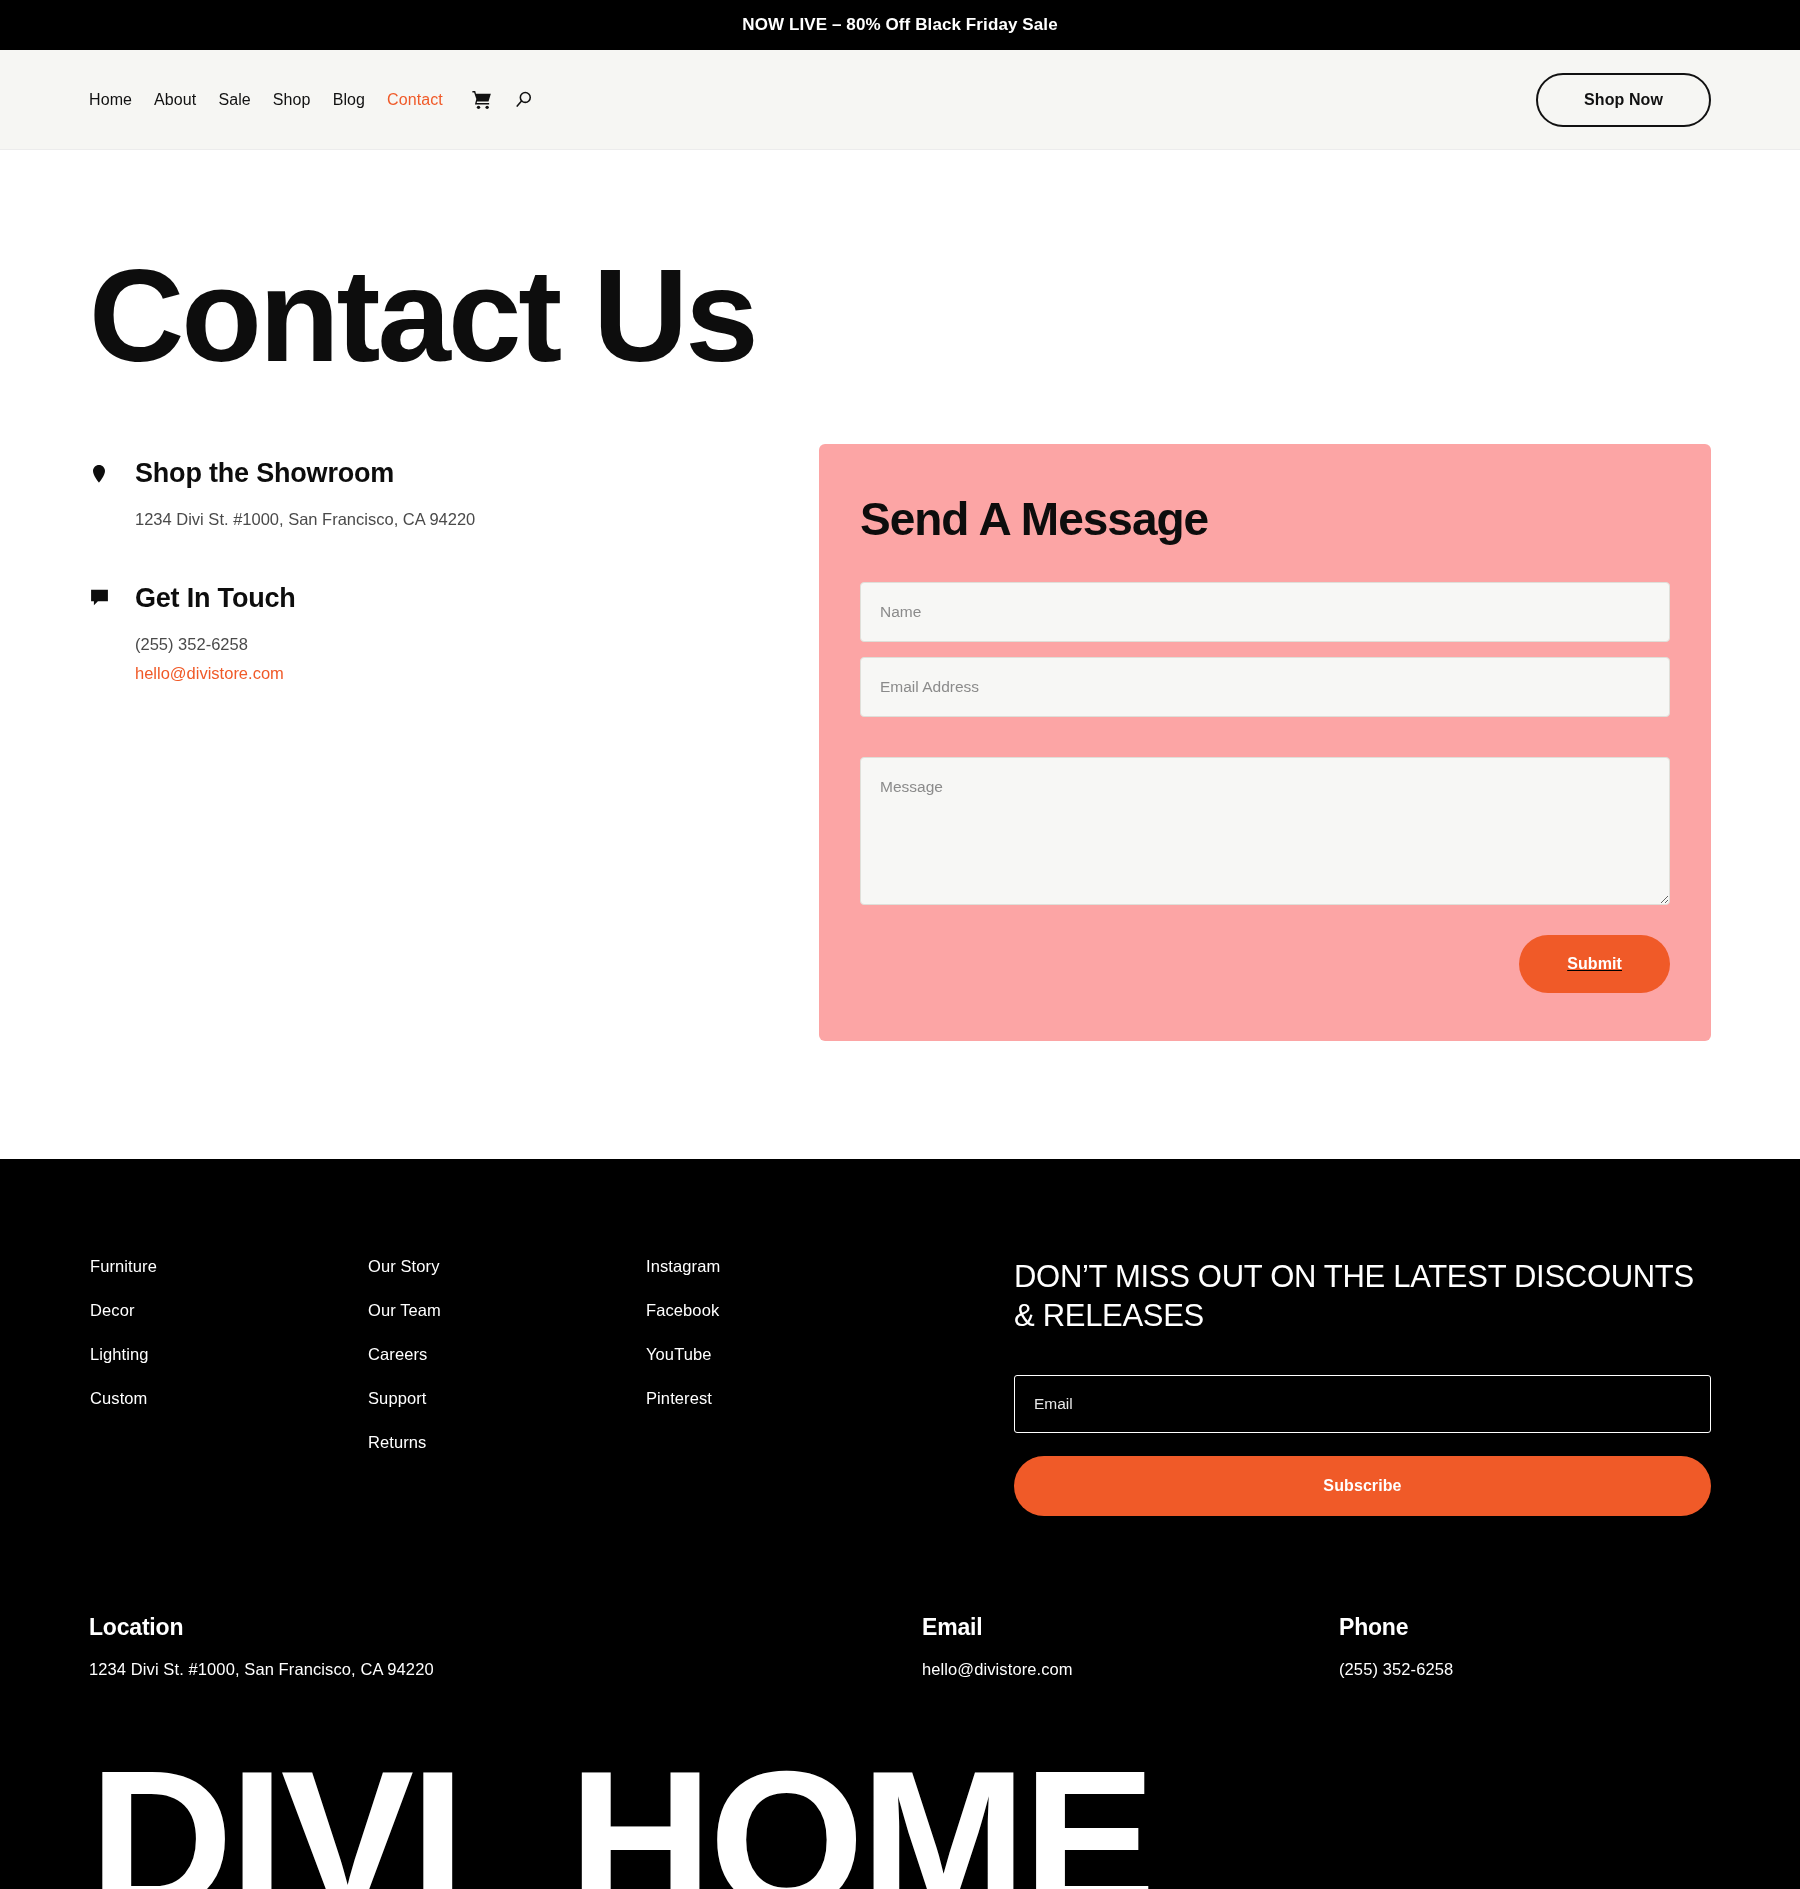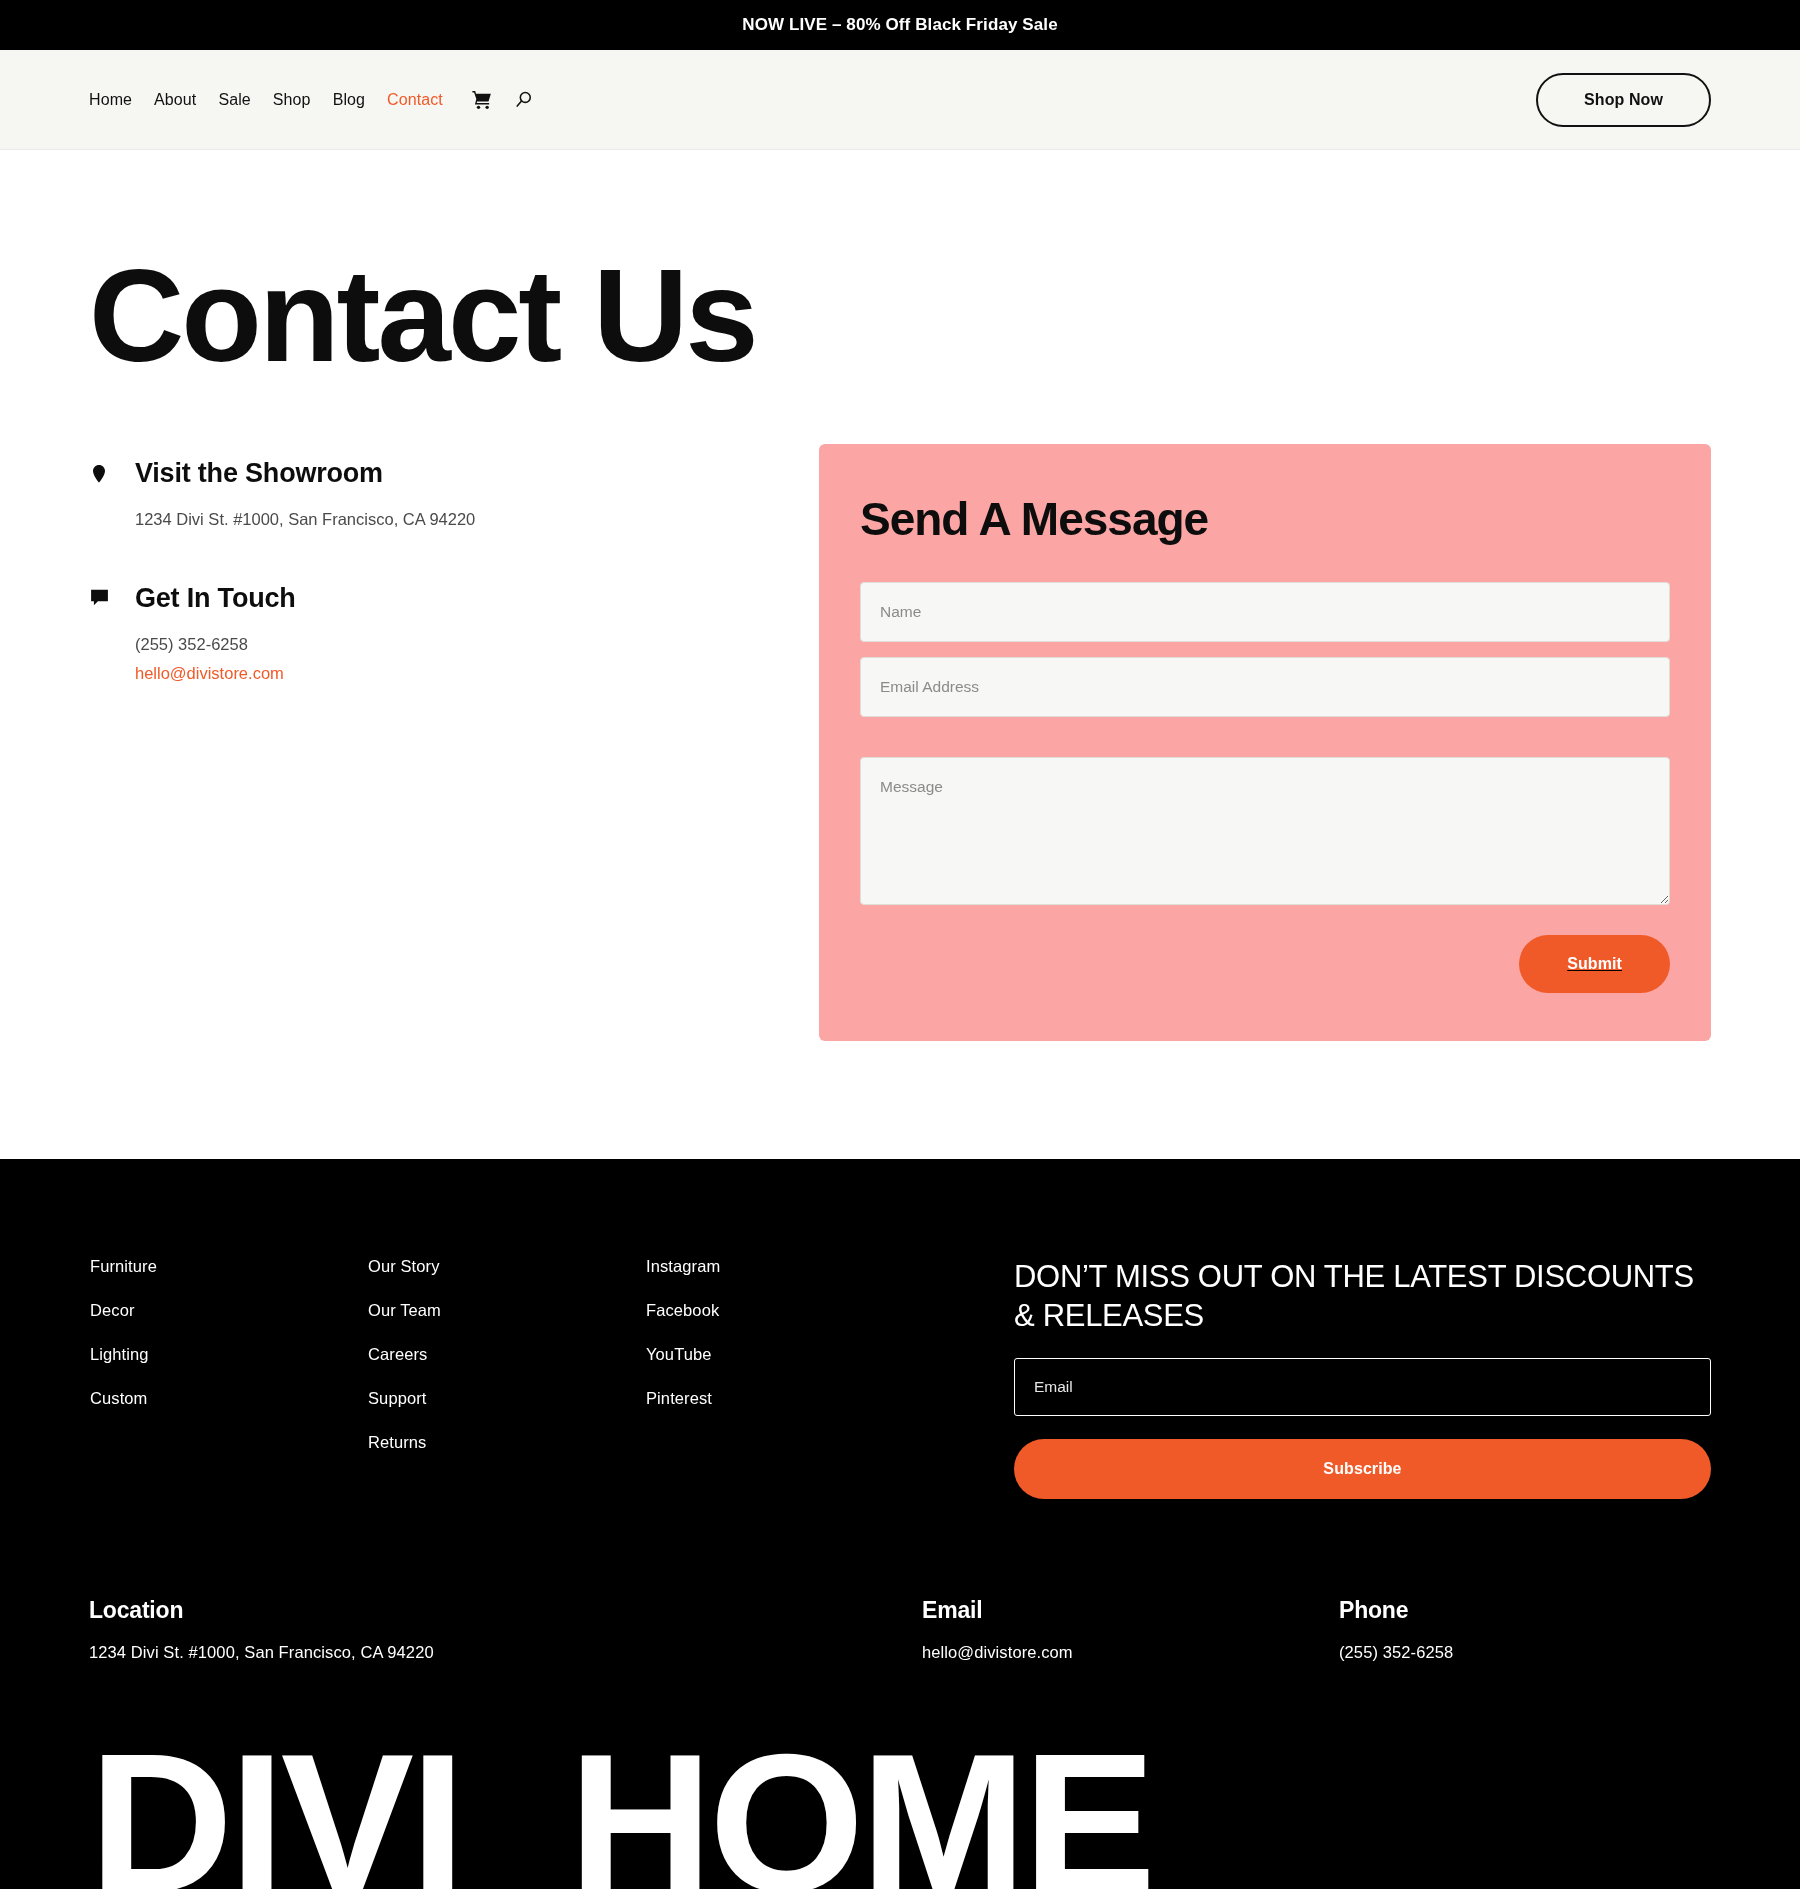--- a/index.html
+++ b/index.html
@@ -197,21 +197,21 @@
     margin-bottom: 25px;
     cursor: pointer;
     letter-spacing: .1px;
   }
   .newsletter { flex: 1; padding-left: 90px; }
   .newsletter-title {
     font-size: 31px;
     line-height: 1.28;
     font-weight: 400;
     letter-spacing: -0.3px;
-    margin-bottom: 22px;
+    margin-bottom: 39px;
     color: #ffffff;
   }
   .newsletter-input {
     width: 100%;
     background: transparent;
     border: 1px solid #ffffff;
     border-radius: 3px;
     color: #ffffff;
     font-family: inherit;
     font-size: 15.5px;
@@ -312,21 +312,21 @@
 
   <div class="contact-left">
 
     <div class="info-block">
       <span class="info-icon">
         <svg viewBox="0 0 24 24" width="20" height="24" fill="#0d0d0d" aria-hidden="true">
           <path d="M12 1.3c-4 0-7.2 3.2-7.2 7.2 0 5.4 7.2 14 7.2 14s7.2-8.6 7.2-14c0-4-3.2-7.2-7.2-7.2z"></path>
         </svg>
       </span>
       <div>
-        <div class="info-heading">Visit the Showroom</div>
+        <div class="info-heading">Shop the Showroom</div>
         <div class="info-text">1234 Divi St. #1000, San Francisco, CA 94220</div>
       </div>
     </div>
 
     <div class="info-block">
       <span class="info-icon">
         <svg viewBox="0 0 24 24" width="21" height="22" fill="#0d0d0d" aria-hidden="true">
           <path d="M2.4 2.6h19.2v13.1h-11.4l-4.6 4.5v-4.5H2.4z"></path>
         </svg>
       </span>

